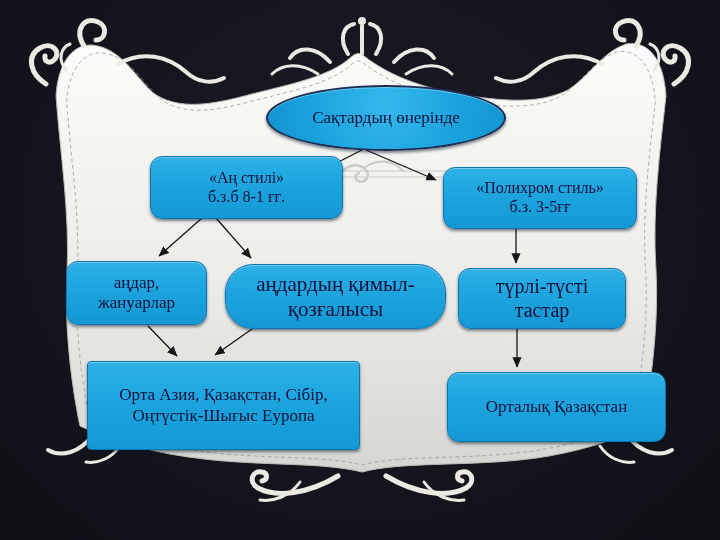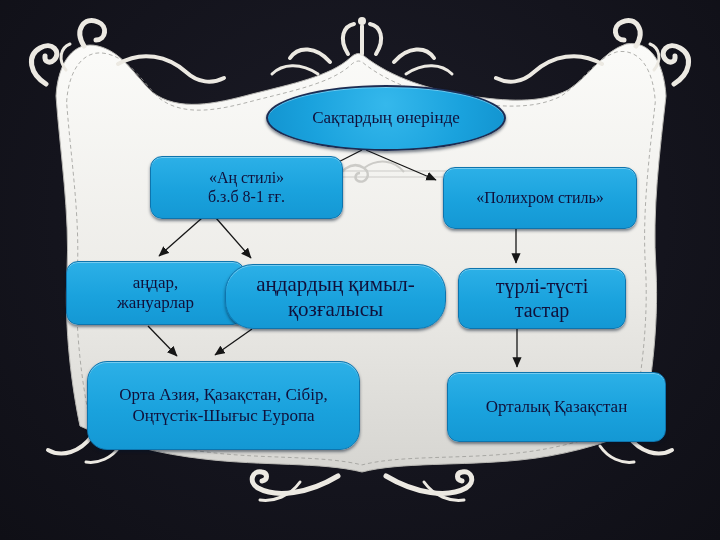--- a/index.html
+++ b/index.html
@@ -130,36 +130,37 @@
   <div class="node" style="left:150px;top:156px;width:147px;height:61px;font-size:16px;padding:0 22px;">
     <span class="lbl">
       <span class="sub">«Аң стилі»</span>
       <span class="sub">б.з.б  8-1 ғғ.</span>
     </span>
   </div>
 
   <div class="node" style="left:443px;top:155px;width:180px;height:60px;font-size:16px;padding:0 6px;margin-top:12px;">
     <span class="lbl">
       <span class="sub">«Полихром стиль»</span>
+      <span class="sub">б.з. 3-5ғғ</span>
     </span>
   </div>
 
-  <div class="node" style="left:66px;top:261px;width:115px;height:62px;font-size:17px;padding:0 31px;">
+  <div class="node" style="left:66px;top:261px;width:115px;height:62px;font-size:17px;padding:0 12px;">
     <span class="lbl">аңдар, жануарлар</span>
   </div>
 
   <div class="node" style="left:225px;top:264px;width:167px;height:63px;font-size:21px;padding:0 26px;border-radius:28px;">
     <span class="lbl">аңдардың қимыл-қозғалысы</span>
   </div>
 
   <div class="node" style="left:458px;top:268px;width:136px;height:59px;font-size:20px;padding:0 15px;">
     <span class="lbl">түрлі-түсті тастар</span>
   </div>
 
-  <div class="node" style="left:87px;top:361px;width:221px;height:87px;font-size:17px;padding:0 25px;border-radius:20px;">
+  <div class="node" style="left:87px;top:361px;width:221px;height:87px;font-size:17px;padding:0 25px;border-radius:4px;">
     <span class="lbl">Орта Азия, Қазақстан, Сібір, Оңтүстік-Шығыс Еуропа</span>
   </div>
 
   <div class="node" style="left:447px;top:372px;width:169px;height:68px;font-size:17px;padding:0 24px;">
     <span class="lbl">Орталық Қазақстан</span>
   </div>
 
 </div>
 
 </body></html>

